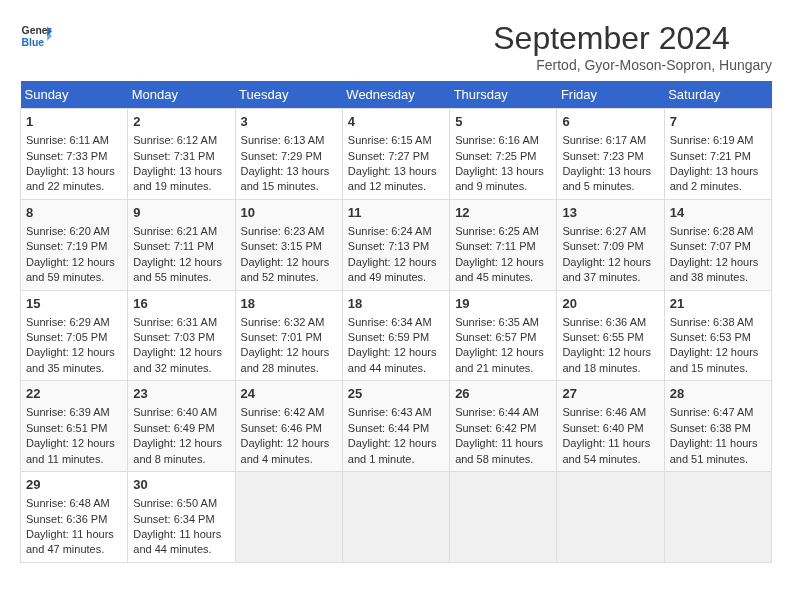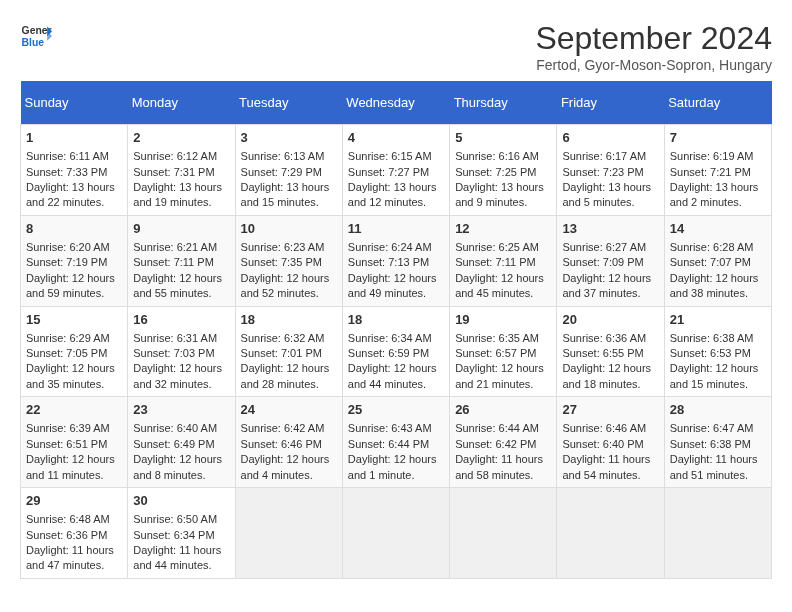--- a/index.html
+++ b/index.html
@@ -19,41 +19,40 @@
     .logo {
       display: flex;
       align-items: center;
       gap: 4px;
     }
     .logo-icon {
       width: 32px;
       height: 32px;
     }
     .title-block {
-      text-align: right;
     }
     .month-title {
       font-size: 32px;
       font-weight: normal;
       color: #333;
     }
     .location {
       font-size: 14px;
       color: #555;
       margin-left: 43px;
     }
     table {
       width: 100%;
       border-collapse: collapse;
       font-size: 11px;
     }
     th {
       background-color: #3366cc;
       color: #fff;
-      padding: 14px 4px;
+      padding: 6px 4px;
       text-align: left;
       font-size: 13px;
       font-weight: normal;
       margin-left: 40px;
     }
     td {
       vertical-align: top;
       padding: 4px 5px;
       border: 1px solid #ddd;
       width: calc(100% / 7);
@@ -171,21 +170,21 @@
         <td>
           <span class="day-num">9</span>
           <div>Sunrise: 6:21 AM</div>
           <div>Sunset: 7:11 PM</div>
           <div>Daylight: 12 hours</div>
           <div>and 55 minutes.</div>
         </td>
         <td>
           <span class="day-num">10</span>
           <div>Sunrise: 6:23 AM</div>
-          <div>Sunset: 7:35 PM</div>
+          <div>Sunset: 3:15 PM</div>
           <div>Daylight: 12 hours</div>
           <div>and 52 minutes.</div>
         </td>
         <td>
           <span class="day-num">11</span>
           <div>Sunrise: 6:24 AM</div>
           <div>Sunset: 7:13 PM</div>
           <div>Daylight: 12 hours</div>
           <div>and 49 minutes.</div>
         </td>

